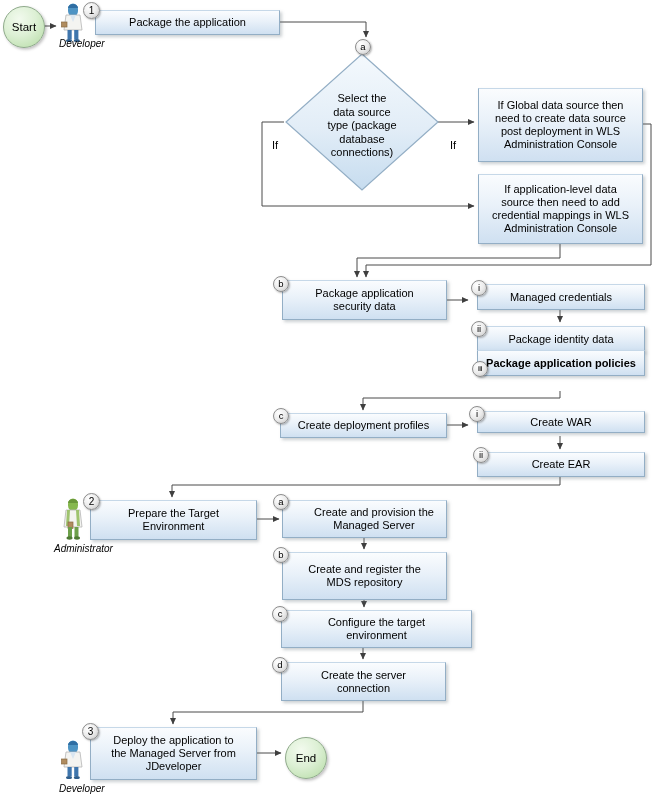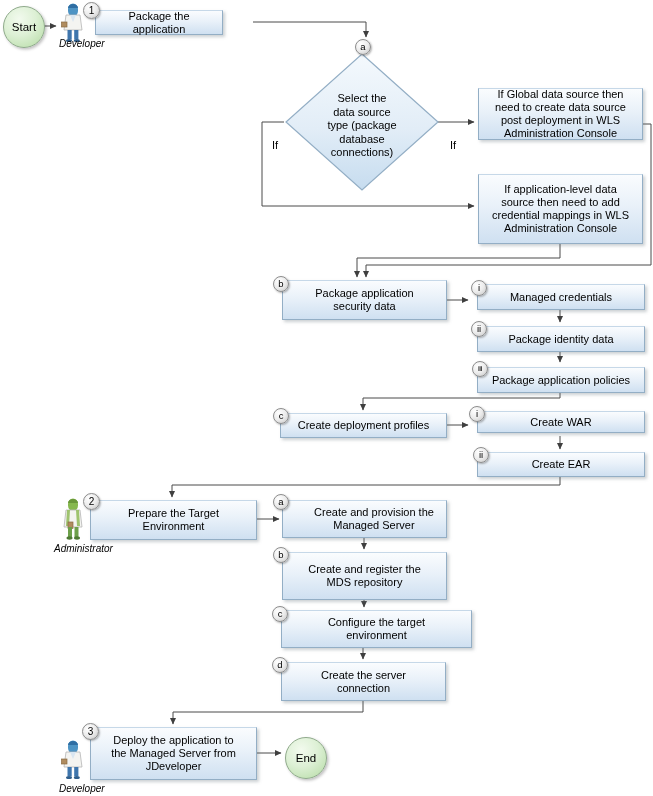--- a/index.html
+++ b/index.html
@@ -95,21 +95,21 @@
       <path d="M11,12 L17,12 L14,19 Z" fill="#d9e6f1"></path>
       <rect x="2.5" y="19" width="5.5" height="5" fill="#b08c5f" stroke="#8a6b43" stroke-width="0.7"></rect>
       <rect x="8.5" y="27" width="4.2" height="9.5" fill="#3f76ad"></rect>
       <rect x="15.2" y="27" width="4.2" height="9.5" fill="#3f76ad"></rect>
       <ellipse cx="10" cy="37.5" rx="3" ry="1.6" fill="#2f5e8c"></ellipse>
       <ellipse cx="17.8" cy="37.5" rx="3" ry="1.6" fill="#2f5e8c"></ellipse>
     </svg>
   </div>
   <div class="actor-label" style="left:59px;top:38px;width:62px;">Developer</div>
   <div class="badge num" style="left:83px;top:2px;">1</div>
-  <div class="box" style="left:95px;top:10px;width:128px;height:25px;">Package the application</div>
+  <div class="box" style="left:95px;top:10px;width:185px;height:25px;">Package the application</div>
 
   <div class="badge" style="left:355px;top:39px;">a</div>
   <div class="diamond-wrap" style="left:284px;top:52px;">
     <svg width="156" height="140" viewBox="0 0 156 140">
       <defs>
         <linearGradient id="dg" x1="0" y1="0" x2="0" y2="1">
           <stop offset="0" stop-color="#f4f9fd"></stop>
           <stop offset="0.55" stop-color="#e2edf7"></stop>
           <stop offset="1" stop-color="#c6dcef"></stop>
         </linearGradient>
@@ -118,41 +118,41 @@
     </svg>
   </div>
   <div class="diamond-label" style="left:312px;top:92px;width:100px;">Select the
 data source
 type (package
 database
 connections)</div>
   <div class="if-label" style="left:443px;top:115px;width:16px;">If</div>
   <div class="if-label" style="left:265px;top:115px;width:16px;">If</div>
 
-  <div class="box" style="left:478px;top:88px;width:165px;height:52px;">If Global data source then
+  <div class="box" style="left:478px;top:88px;width:165px;height:74px;">If Global data source then
 need to create data source
 post deployment in WLS
 Administration Console</div>
   <div class="box" style="left:478px;top:174px;width:165px;height:70px;">If application-level data
 source then need to add
 credential mappings in WLS
 Administration Console</div>
 
   <div class="badge" style="left:273px;top:276px;">b</div>
   <div class="box" style="left:282px;top:280px;width:165px;height:40px;">Package application
 security data</div>
 
   <div class="badge" style="left:471px;top:280px;">i</div>
   <div class="box" style="left:477px;top:284px;width:168px;height:26px;">Managed credentials</div>
 
   <div class="badge" style="left:471px;top:321px;">ii</div>
   <div class="box" style="left:477px;top:326px;width:168px;height:26px;">Package identity data</div>
 
   <div class="badge tiny" style="left:472px;top:361px;">iii</div>
-  <div class="box" style="left:477px;top:367px;width:168px;height:26px;">Package application policies</div>
+  <div class="box" style="left:477px;top:350px;width:168px;height:26px;font-weight:bold;">Package application policies</div>
 
   <div class="badge" style="left:273px;top:408px;">c</div>
   <div class="box" style="left:280px;top:413px;width:167px;height:25px;">Create deployment profiles</div>
 
   <div class="badge" style="left:469px;top:406px;">i</div>
   <div class="box" style="left:477px;top:411px;width:168px;height:22px;">Create WAR</div>
 
   <div class="badge" style="left:473px;top:447px;">ii</div>
   <div class="box" style="left:477px;top:452px;width:168px;height:25px;">Create EAR</div>
 

